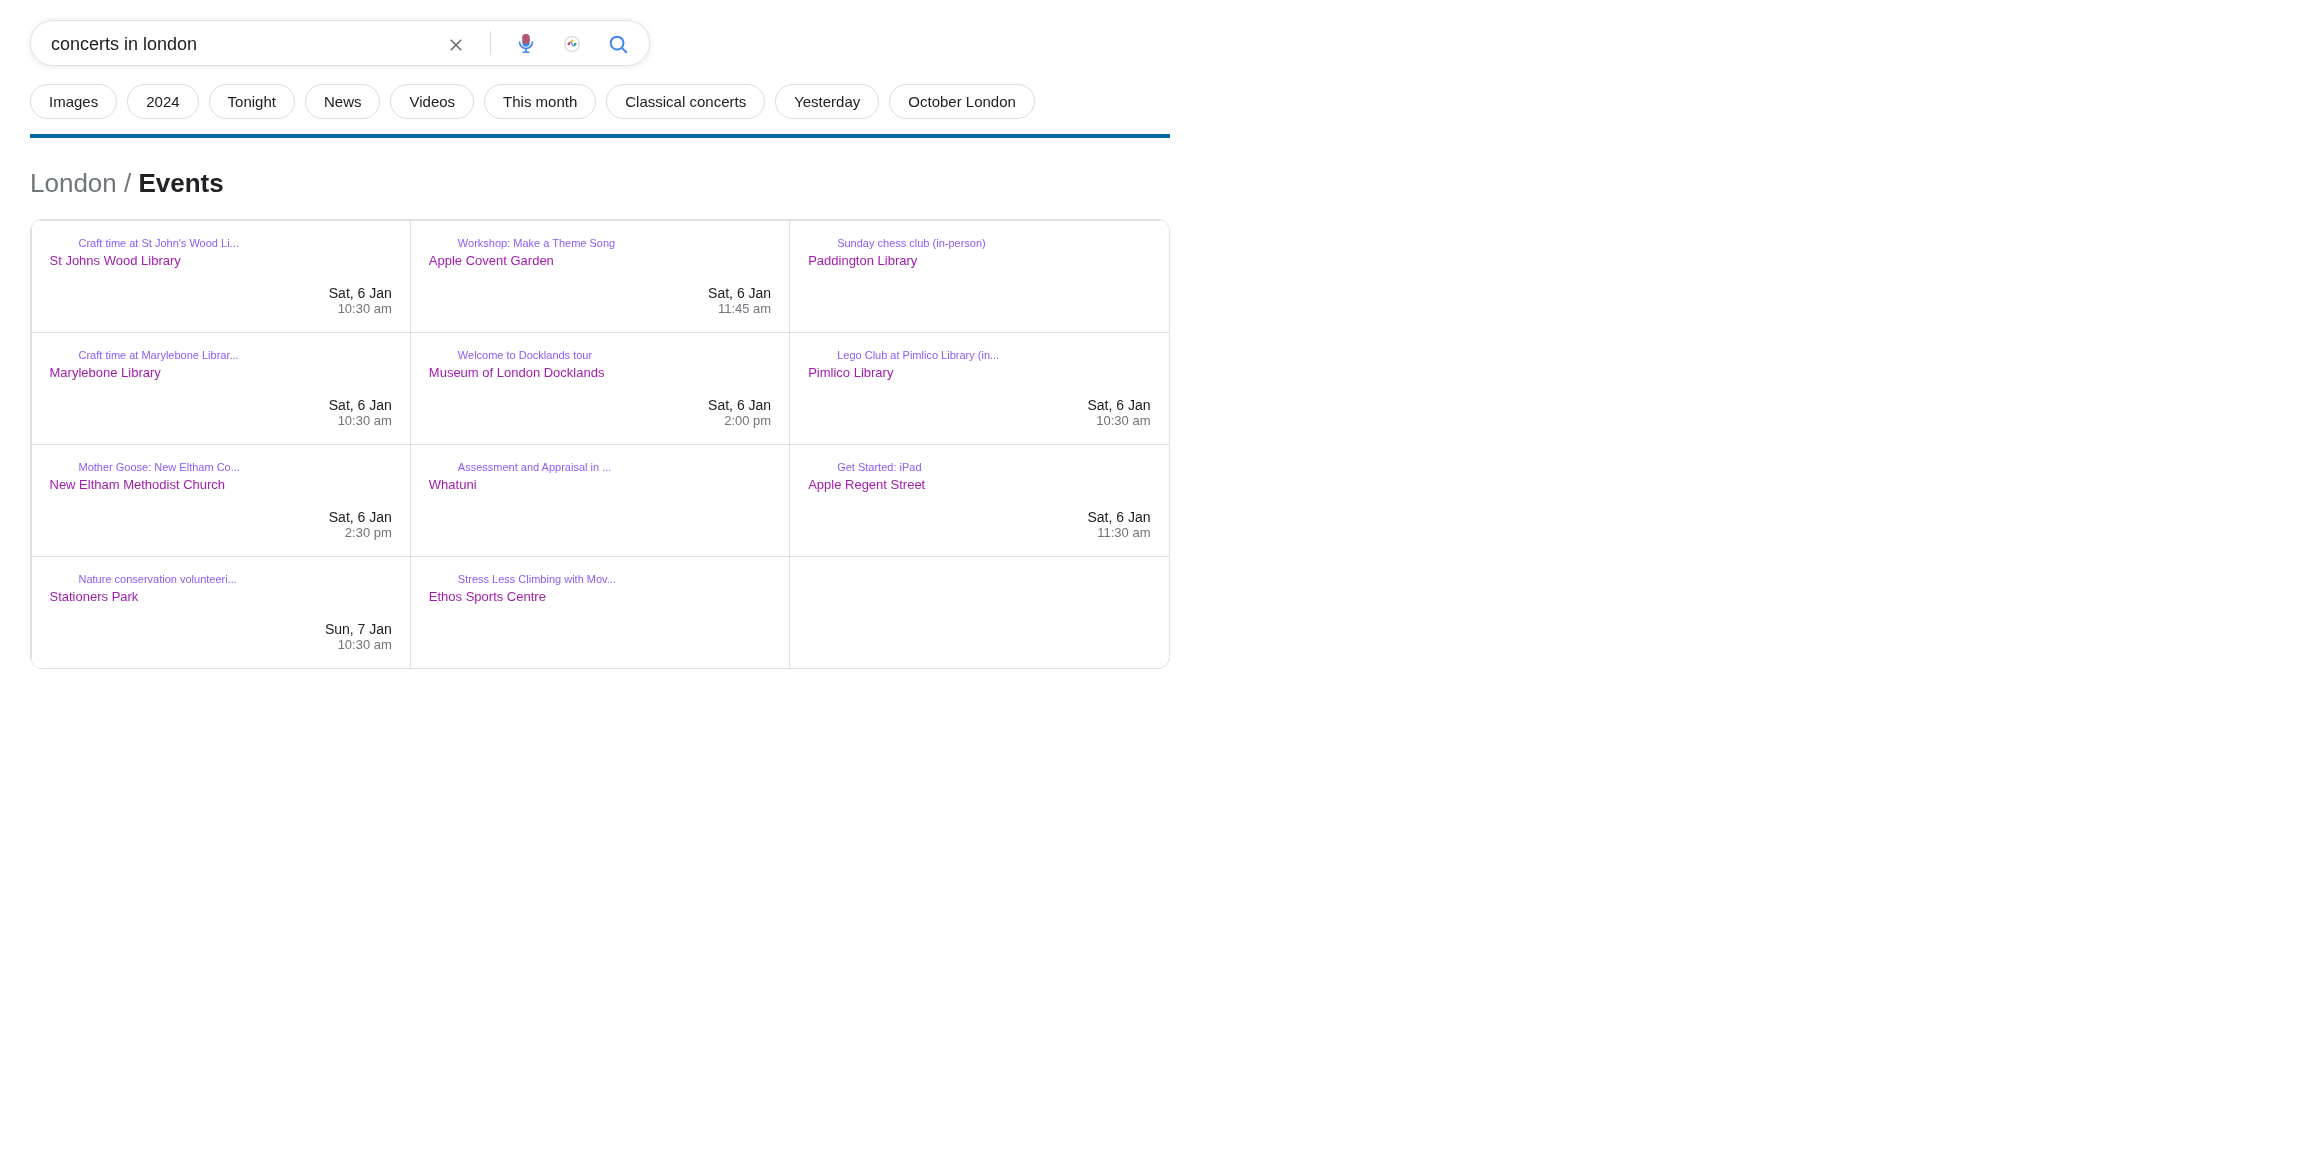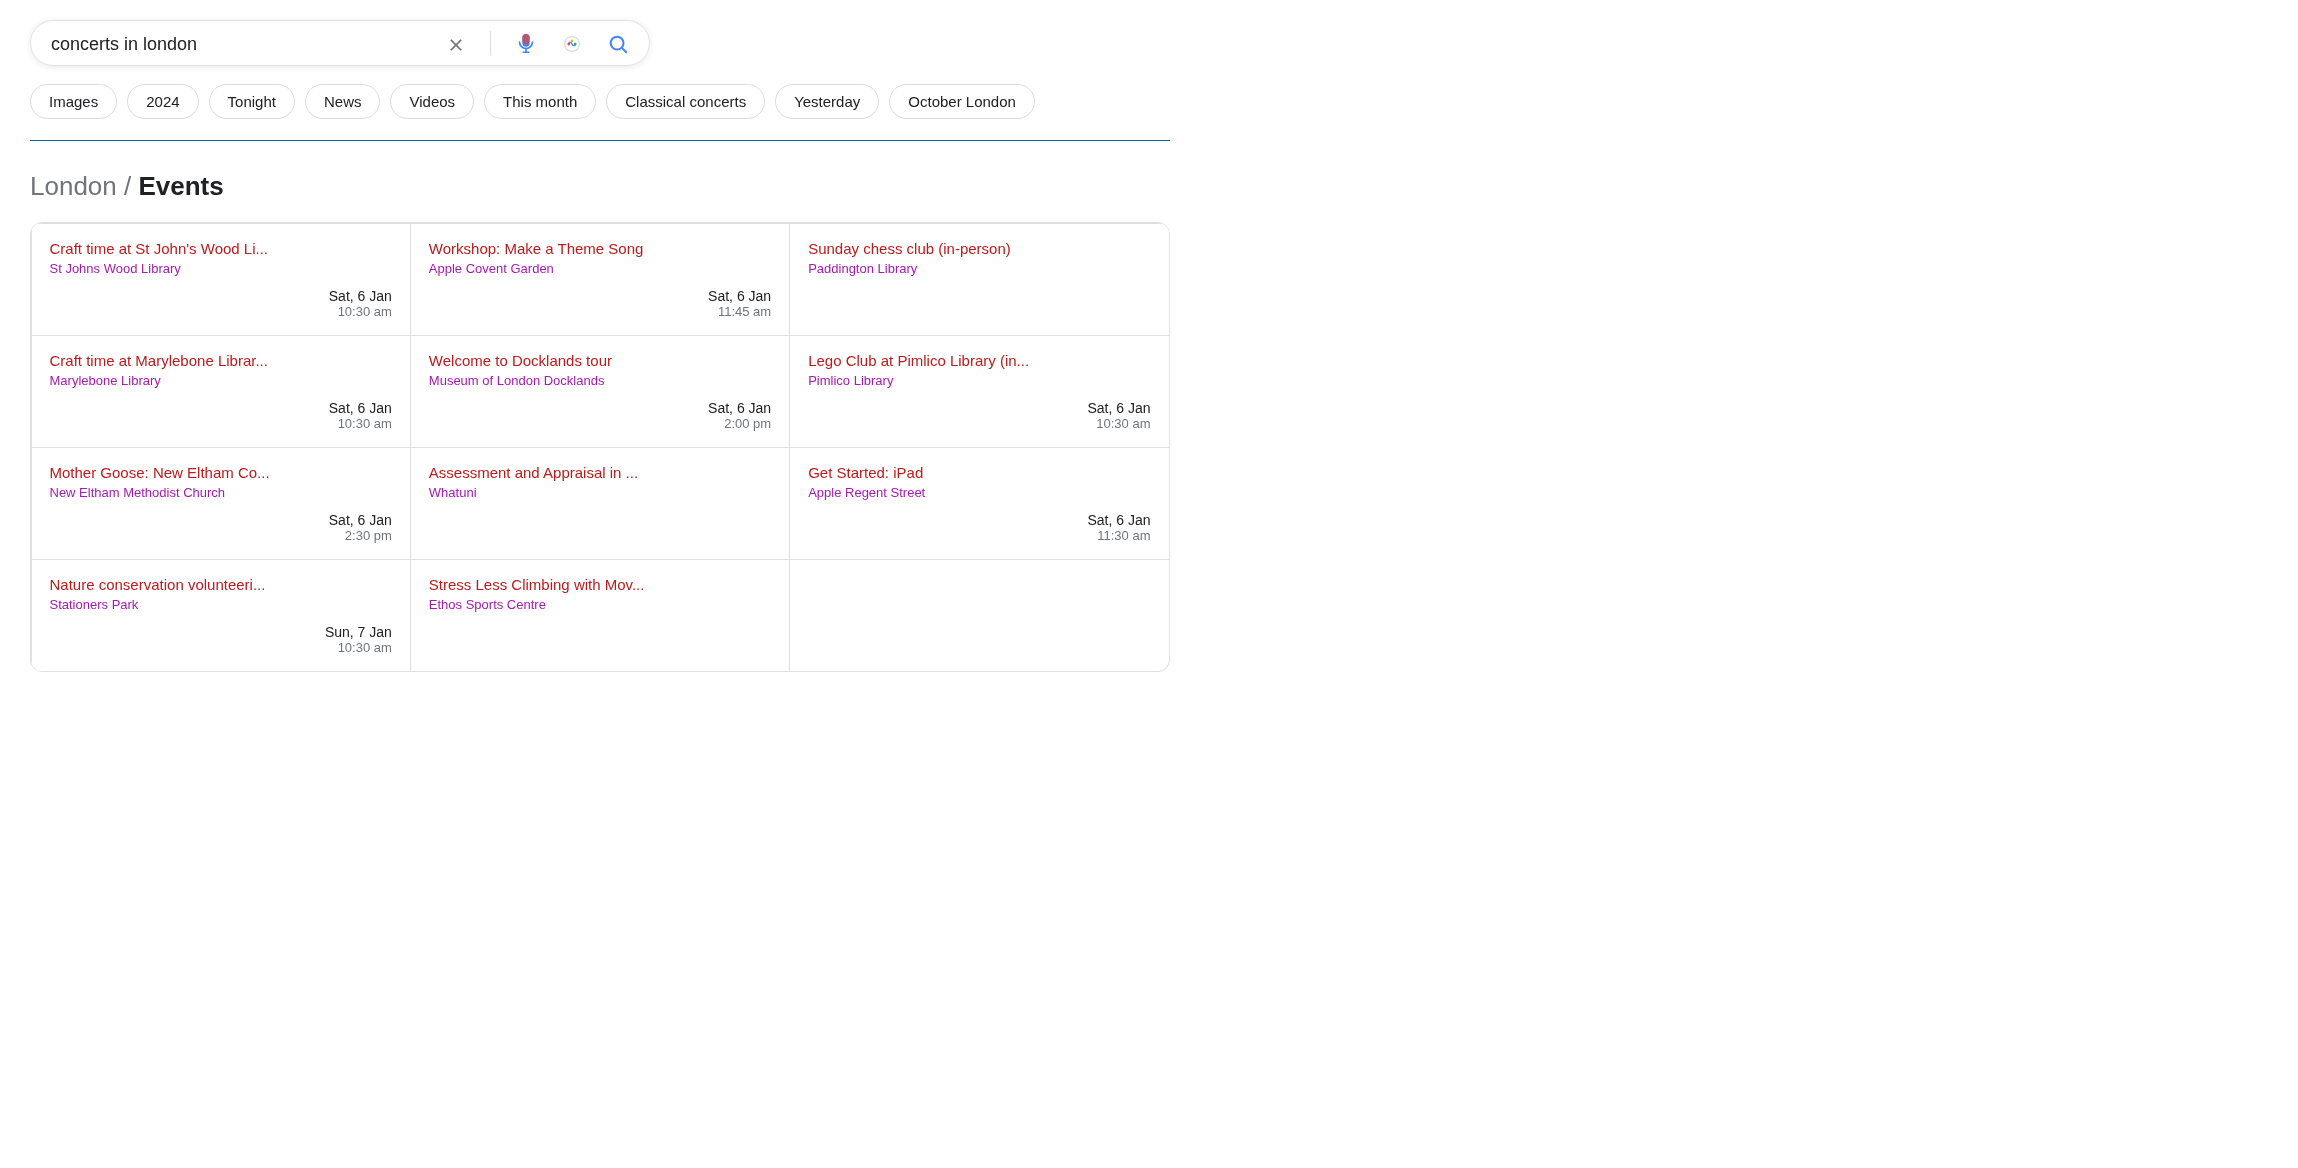--- a/index.html
+++ b/index.html
@@ -54,22 +54,22 @@
     .search-icon svg { width: 22px; height: 22px; }
     
     .close-icon svg { width: 20px; height: 20px; fill: #70757a; }
 
     
     .filter-chips {
       display: flex;
       flex-wrap: wrap;
       gap: 10px;
       margin-bottom: 30px;
-      padding-bottom: 21px;
-      border-bottom: 1px solid #0369a1;
+      padding-bottom: 15px;
+      border-bottom: 4px solid #0369a1;
     }
     .chip {
       border: 1px solid #dadce0;
       border-radius: 20px;
       padding: 8px 18px;
       font-size: 15px;
       color: #202124;
       cursor: pointer;
       background: #fff;
       white-space: nowrap;
@@ -102,27 +102,28 @@
       display: flex;
       flex-direction: row;
       justify-content: space-between;
       align-items: flex-start;
       min-height: 90px;
       margin: -0.5px;
     }
 
     .event-info { flex: 1; padding-right: 10px; }
     .event-title {
-      font-size: 15px;
+      font-size: 11px;
       font-weight: 500;
-      color: #b91c1c;
+      color: #8b5cf6;
       margin-bottom: 4px;
       white-space: nowrap;
       overflow: hidden;
       text-overflow: ellipsis;
+      margin-left: 29px;
     }
     .event-venue {
       font-size: 13px;
       color: #a21caf;
       white-space: nowrap;
       overflow: hidden;
       text-overflow: ellipsis;
     }
     .event-datetime {
       text-align: right;

